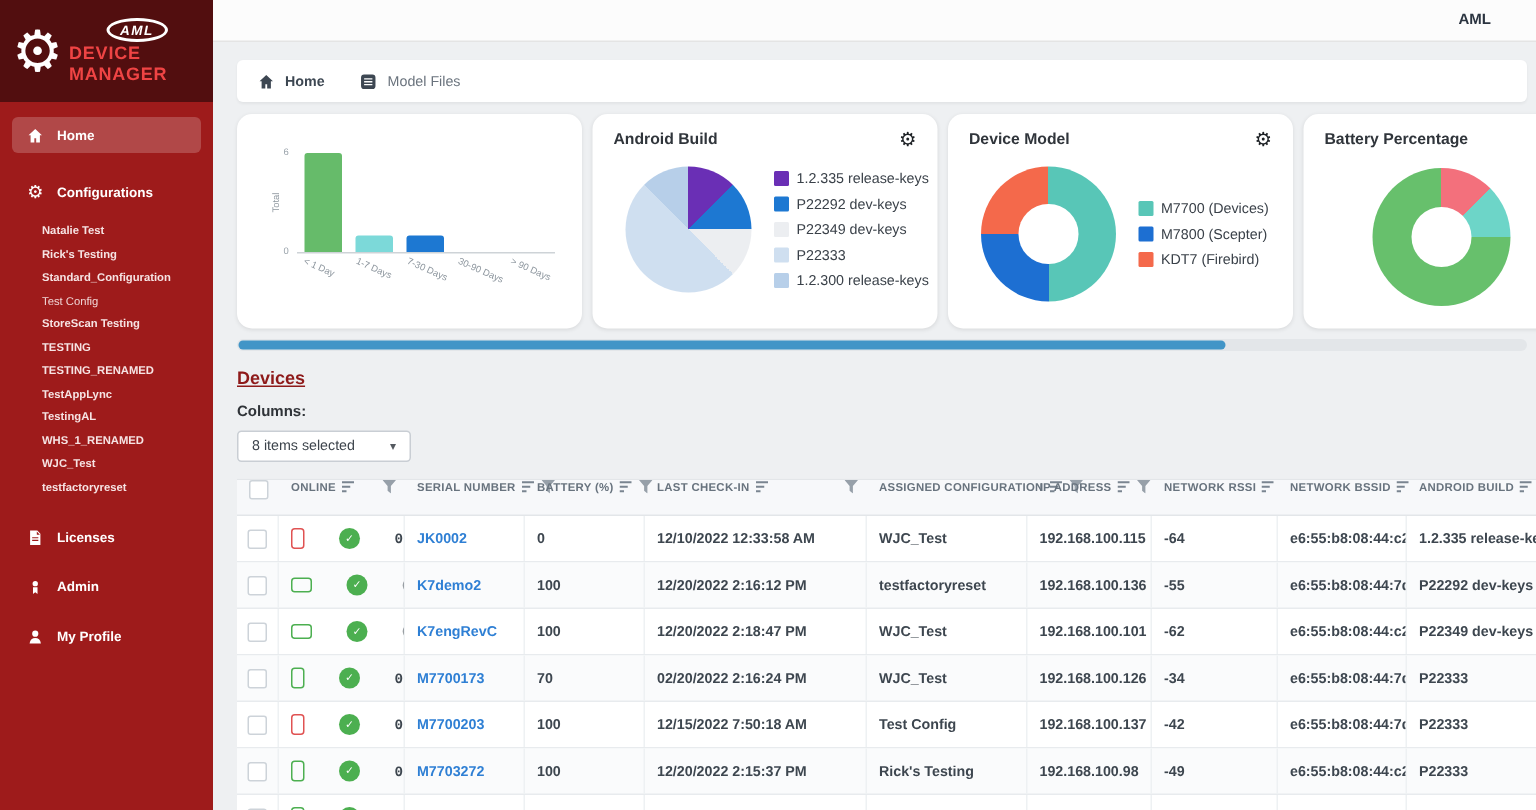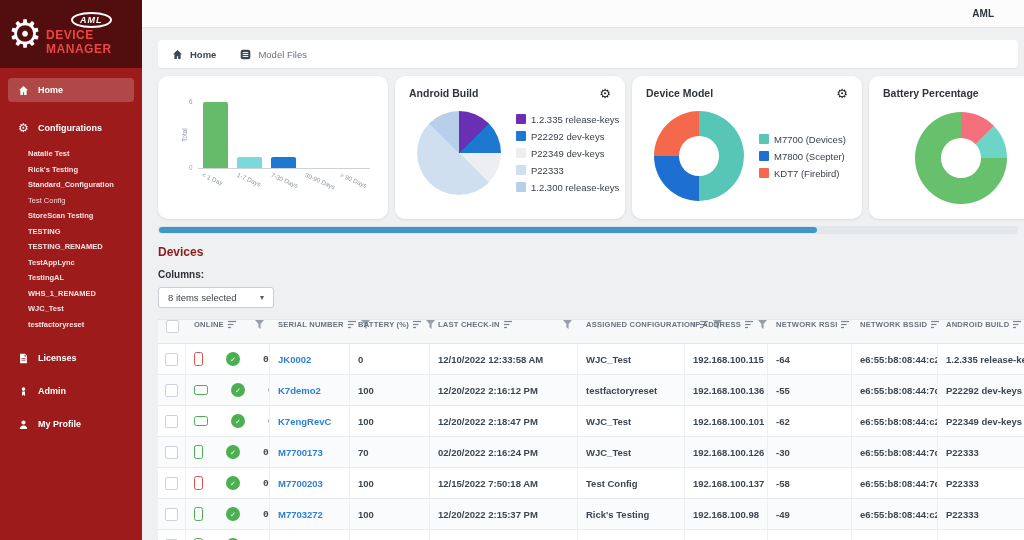--- a/index.html
+++ b/index.html
@@ -61,21 +61,21 @@
   .legend { display:flex; flex-direction:column; gap:6px; }
   .legend-item { display:flex; align-items:center; gap:5px; }
   .swatch { width:10px; height:10px; border-radius:1px; flex-shrink:0; }
   .legend-label { font-size:9.5px; color:#3a4149; white-space:nowrap; }
 
   
   .hscroll { margin-top:7px; width:860px; height:8px; background:#e3e6e9; border-radius:4px; position:relative; }
   .hscroll-thumb { position:absolute; left:1px; top:1px; height:6px; width:658px; background:#4295c7; border-radius:3px; }
 
   
-  .devices-heading { margin-top:11px; font-size:12px; font-weight:bold; color:#8e1a1a; }
+  .devices-heading { margin-top:11px; font-size:12px; font-weight:bold; color:#8e1a1a;text-decoration:underline; }
   .columns-label { margin-top:10px; font-size:10px; font-weight:bold; color:#2f3338; }
   .columns-select { margin-top:7px; width:116px; height:21px; background:#fff; border:1px solid #c9ced4; border-radius:3px; display:flex; align-items:center; justify-content:space-between; padding:0 9px; cursor:pointer; }
   .columns-select-value { font-size:9.5px; color:#3c434b; }
   .caret { font-size:8px; color:#555a60; }
   .caret::after { content:"▾"; }
 
   
   .table { margin-top:11px; width:920px; background:#fff; border-top:1px solid #e3e6e9; }
   .trow { display:grid; grid-template-columns:28px 84px 80px 80px 148px 107px 83px 84px 86px 140px; align-items:center; }
   .thead { background:#f7f8fa; height:24px; border-bottom:1px solid #e3e6e9; }
@@ -517,39 +517,39 @@
             <div class="td online-cell">
               <span class="dev-icon dev-v dev-green"></span>
               <span class="check-badge"></span>
               <span>0.59</span>
             </div>
             <div class="td link">M7700173</div>
             <div class="td">70</div>
             <div class="td">02/20/2022 2:16:24 PM</div>
             <div class="td">WJC_Test</div>
             <div class="td">192.168.100.126</div>
-            <div class="td">-30</div>
+            <div class="td">-34</div>
             <div class="td">e6:55:b8:08:44:7d</div>
             <div class="td">P22333</div>
           </div>
           <div class="trow tbody-row">
             <div class="td" style="padding-left: 0px;">
               <span class="checkbox"></span>
             </div>
             <div class="td online-cell">
               <span class="dev-icon dev-v dev-red"></span>
               <span class="check-badge"></span>
               <span>0.59</span>
             </div>
             <div class="td link">M7700203</div>
             <div class="td">100</div>
             <div class="td">12/15/2022 7:50:18 AM</div>
             <div class="td">Test Config</div>
             <div class="td">192.168.100.137</div>
-            <div class="td">-58</div>
+            <div class="td">-42</div>
             <div class="td">e6:55:b8:08:44:7d</div>
             <div class="td">P22333</div>
           </div>
           <div class="trow tbody-row alt">
             <div class="td" style="padding-left: 0px;">
               <span class="checkbox"></span>
             </div>
             <div class="td online-cell">
               <span class="dev-icon dev-v dev-green"></span>
               <span class="check-badge"></span>

